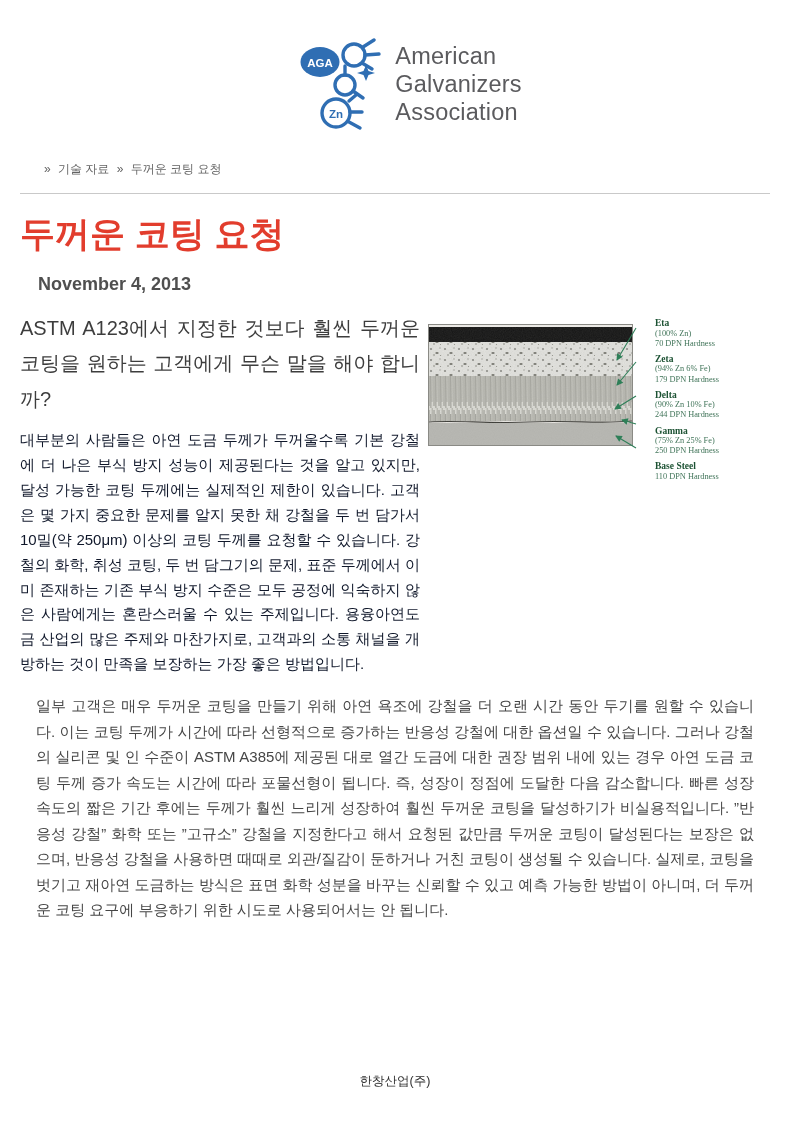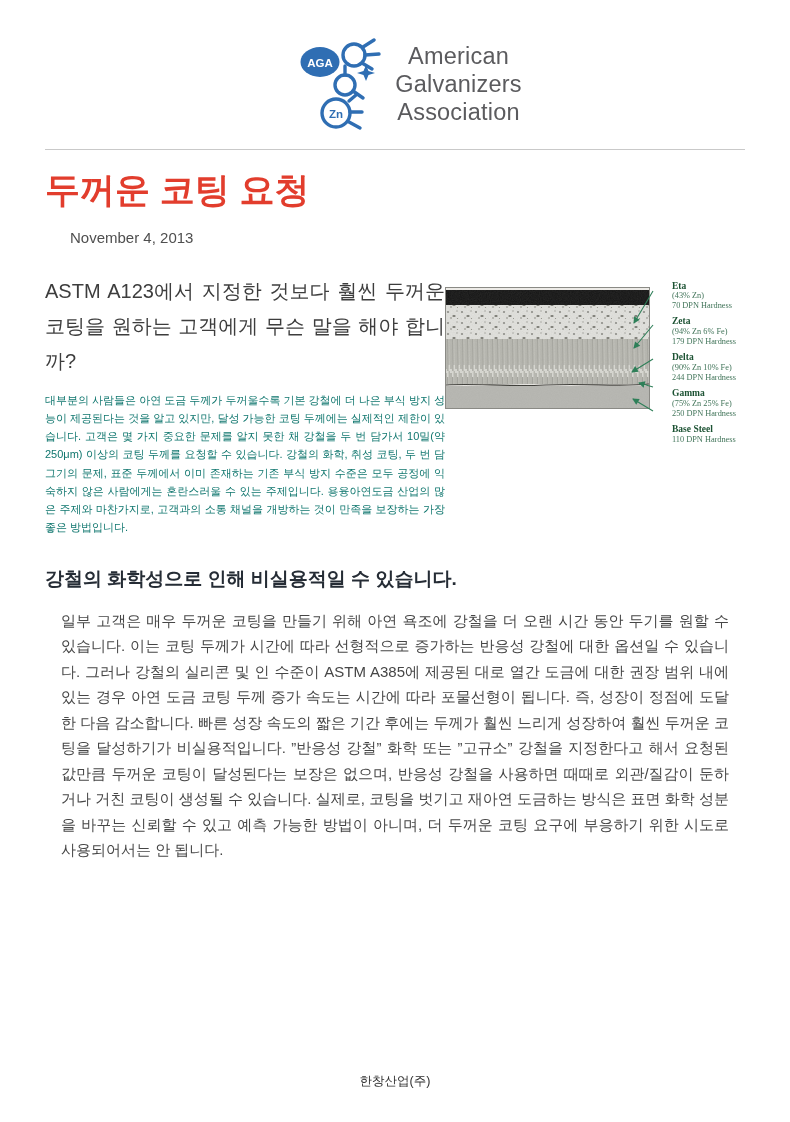--- a/index.html
+++ b/index.html
@@ -1,43 +1,43 @@
 <!DOCTYPE html>
 <html><head>
 <meta charset="utf-8">
 <style>
   html,body{margin:0;padding:0;}
   body{
     width:790px;height:1122px;background:#ffffff;position:relative;overflow:hidden;
     font-family:"Liberation Sans",sans-serif;color:#454545;
   }
-  .page{padding:0 45px;}
+  .page{padding:0 20px;}
 
   
   .site-header{display:flex;justify-content:center;align-items:center;gap:13px;
     padding-top:36px;height:98px;transform:translateX(16px);}
-  .org-name{font-size:23.5px;color:#5b5b5e;line-height:1.18;letter-spacing:.2px;text-align:center;}
+  .org-name{font-size:23.5px;color:#5b5b5e;line-height:1.18;letter-spacing:.2px;}
 
   
   .breadcrumb{margin:27px 0 0 20px;font-size:12px;color:#636363;}
   .breadcrumb a{color:#636363;text-decoration:none;}
   .breadcrumb .sep{margin:0 4px;}
 
   .rule{border:none;border-top:1px solid #c9c9c9;margin:15px 0 0 0;}
 
   
   .article-title{font-size:35px;font-weight:700;color:#e23d2d;margin:17px 0 13px 0;}
-  .byline{margin-left:25px;font-size:15px;color:#4f4f4f;line-height:1.5;}
+  .byline{margin-left:18px;font-size:18px;color:#4f4f4f;line-height:1.5;font-weight:bold;}
 
   
-  .content-row{display:flex;gap:0;margin-top:24px;}
+  .content-row{display:flex;gap:8px;margin-top:13px;}
   .left-col{width:400px;flex:none;}
   .question-heading{font-size:20px;font-weight:400;color:#3d3d3d;line-height:1.77;
     text-align:justify;margin:0 0 11px 0;}
-  .body-par{font-size:11px;line-height:1.66;text-align:justify;color:#0f766e;margin:0;}
+  .body-par{font-size:15px;line-height:1.66;text-align:justify;color:#0f172a;margin:0;}
 
   
   .micro-figure{width:295px;flex:none;margin-top:13px;position:relative;}
   .photo-svg{display:block;}
   .arrows-svg{position:absolute;left:0;top:0;pointer-events:none;}
   .layer-labels{position:absolute;left:227px;top:-6px;width:84px;}
   .layer-entry{margin-bottom:5px;}
   .layer-name{font-family:"Liberation Serif",serif;font-weight:700;font-size:9.5px;
     color:#1c5233;line-height:1.12;}
   .layer-detail{font-family:"Liberation Serif",serif;font-size:8.3px;color:#42755a;line-height:1.22;}
@@ -75,20 +75,26 @@
       <text x="20" y="28.5" text-anchor="middle" font-size="11.5" font-weight="bold" fill="#ffffff">AGA</text>
       <text x="36" y="79.5" text-anchor="middle" font-size="11.5" font-weight="bold" fill="#2f6eb3">Zn</text>
     </svg>
     <div class="org-name">
       <div>American</div>
       <div>Galvanizers</div>
       <div>Association</div>
     </div>
   </header>
 
+  <nav class="breadcrumb">
+    <span class="sep">»</span>
+    <a href="#">기술 자료</a>
+    <span class="sep">»</span>
+    <a href="#">두꺼운 코팅 요청</a>
+  </nav>
 
   <hr class="rule">
 
   <h1 class="article-title">두꺼운 코팅 요청</h1>
   <div class="byline">
     <div>November 4, 2013</div>
   </div>
 
   <div class="content-row">
     <div class="left-col">
@@ -138,21 +144,21 @@
           <line x1="208" y1="38" x2="189" y2="61" marker-end="url(#ah)"></line>
           <line x1="208" y1="72" x2="187" y2="85" marker-end="url(#ah)"></line>
           <line x1="208" y1="100" x2="194" y2="96" marker-end="url(#ah)"></line>
           <line x1="208" y1="124" x2="188" y2="112" marker-end="url(#ah)"></line>
         </g>
       </svg>
 
       <div class="layer-labels">
         <div class="layer-entry">
           <div class="layer-name">Eta</div>
-          <div class="layer-detail">(43% Zn)</div>
+          <div class="layer-detail">(100% Zn)</div>
           <div class="layer-detail">70 DPN Hardness</div>
         </div>
         <div class="layer-entry">
           <div class="layer-name">Zeta</div>
           <div class="layer-detail">(94% Zn 6% Fe)</div>
           <div class="layer-detail">179 DPN Hardness</div>
         </div>
         <div class="layer-entry">
           <div class="layer-name">Delta</div>
           <div class="layer-detail">(90% Zn 10% Fe)</div>
@@ -166,20 +172,19 @@
         <div class="layer-entry">
           <div class="layer-name">Base Steel</div>
           <div class="layer-detail">110 DPN Hardness</div>
         </div>
       </div>
 
     </figure>
   </div>
 
 
-  <h3 class="section-heading">강철의 화학성으로 인해 비실용적일 수 있습니다.</h3>
   <p class="section-par">일부 고객은 매우 두꺼운 코팅을 만들기 위해 아연 욕조에 강철을 더 오랜 시간 동안 두기를 원할 수 있습니다. 이는 코팅 두께가 시간에 따라 선형적으로 증가하는 반응성 강철에 대한 옵션일 수 있습니다. 그러나 강철의 실리콘 및 인 수준이 ASTM A385에 제공된 대로 열간 도금에 대한 권장 범위 내에 있는 경우 아연 도금 코팅 두께 증가 속도는 시간에 따라 포물선형이 됩니다. 즉, 성장이 정점에 도달한 다음 감소합니다. 빠른 성장 속도의 짧은 기간 후에는 두께가 훨씬 느리게 성장하여 훨씬 두꺼운 코팅을 달성하기가 비실용적입니다. ”반응성 강철” 화학 또는 ”고규소” 강철을 지정한다고 해서 요청된 값만큼 두꺼운 코팅이 달성된다는 보장은 없으며, 반응성 강철을 사용하면 때때로 외관/질감이 둔하거나 거친 코팅이 생성될 수 있습니다. 실제로, 코팅을 벗기고 재아연 도금하는 방식은 표면 화학 성분을 바꾸는 신뢰할 수 있고 예측 가능한 방법이 아니며, 더 두꺼운 코팅 요구에 부응하기 위한 시도로 사용되어서는 안 됩니다.</p>
 
 </div>
 
 <footer class="site-footer">
   <span>한창산업(주)</span>
 </footer>
 
 </body></html>

